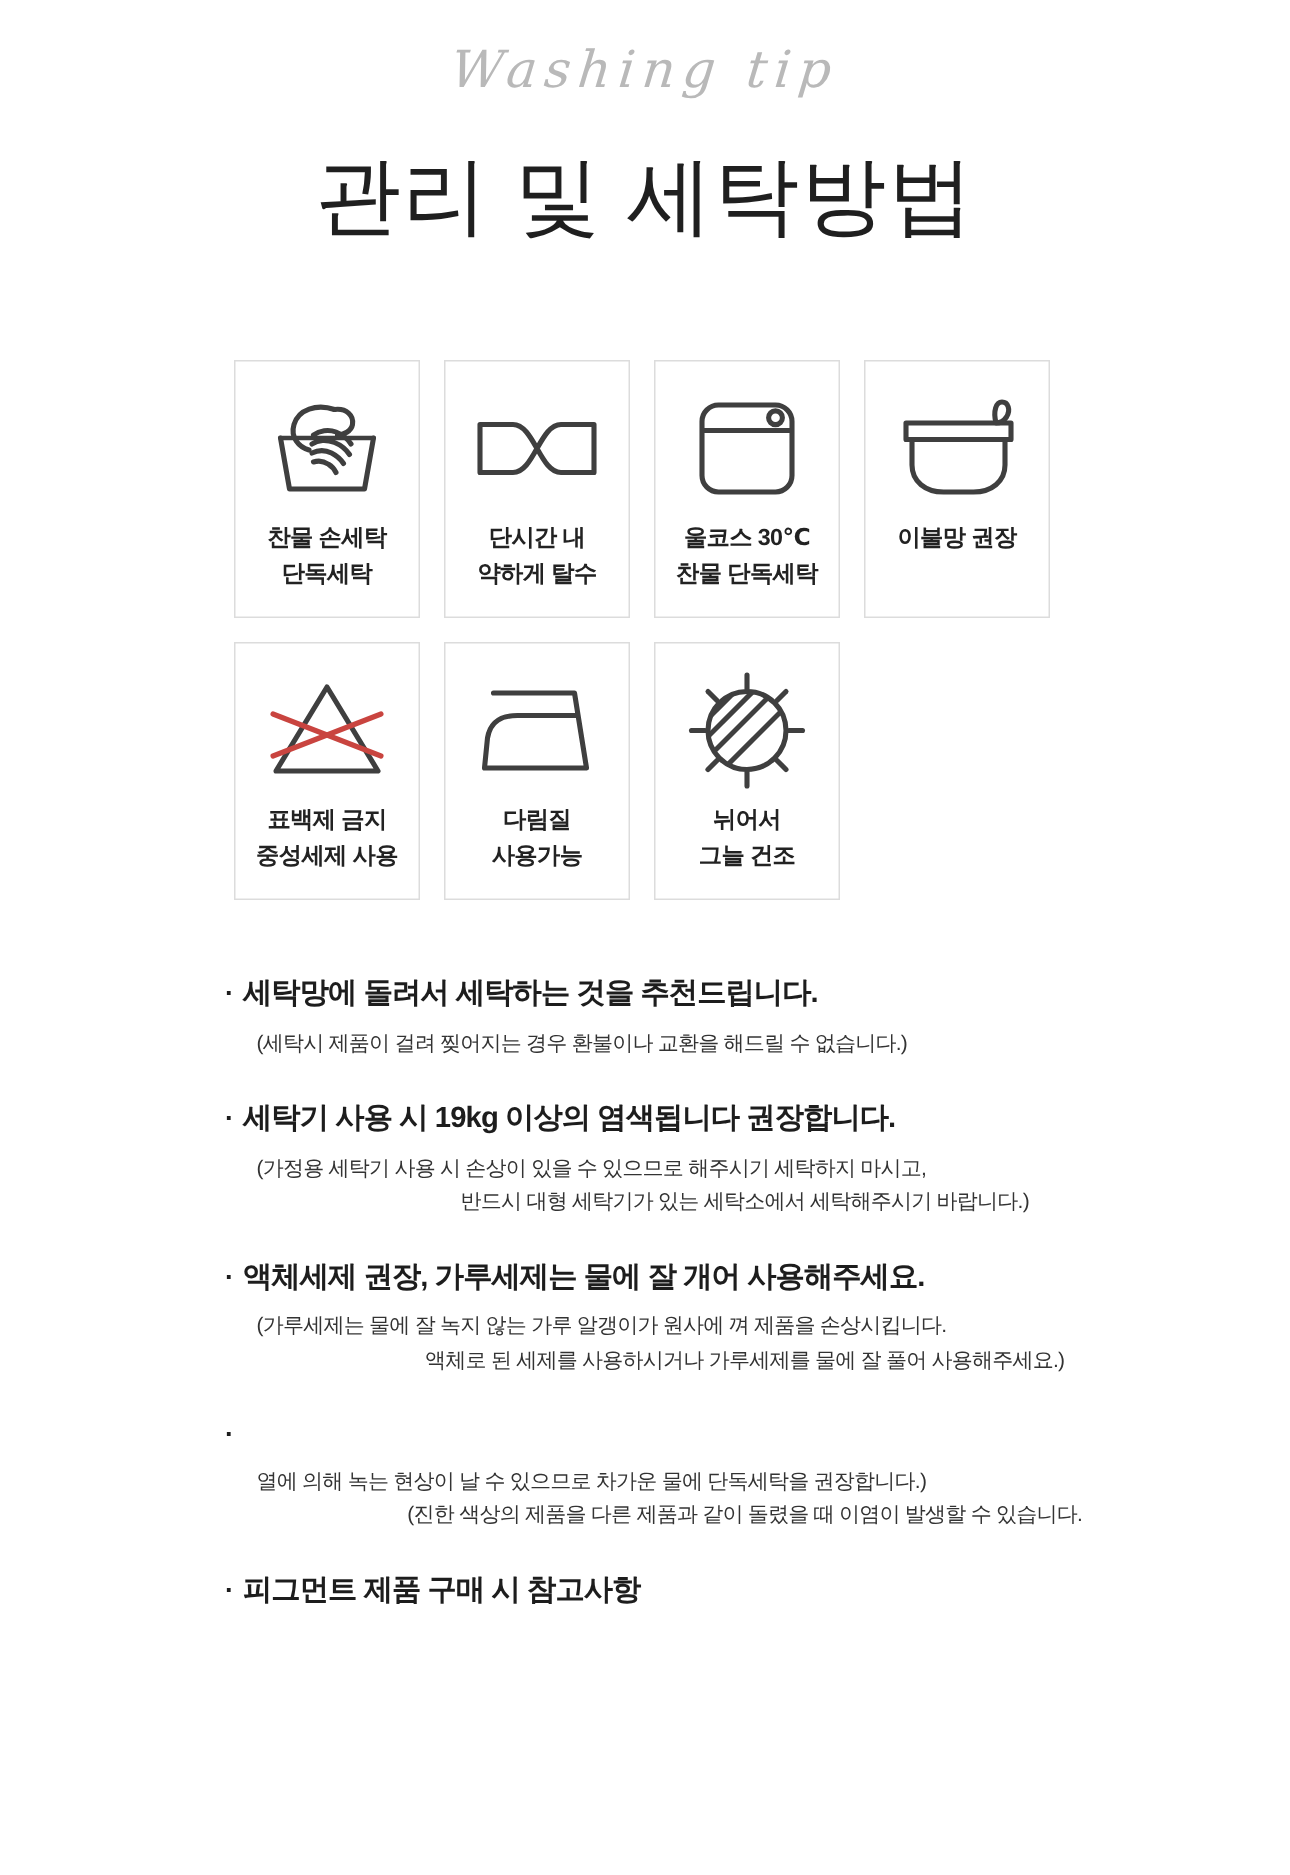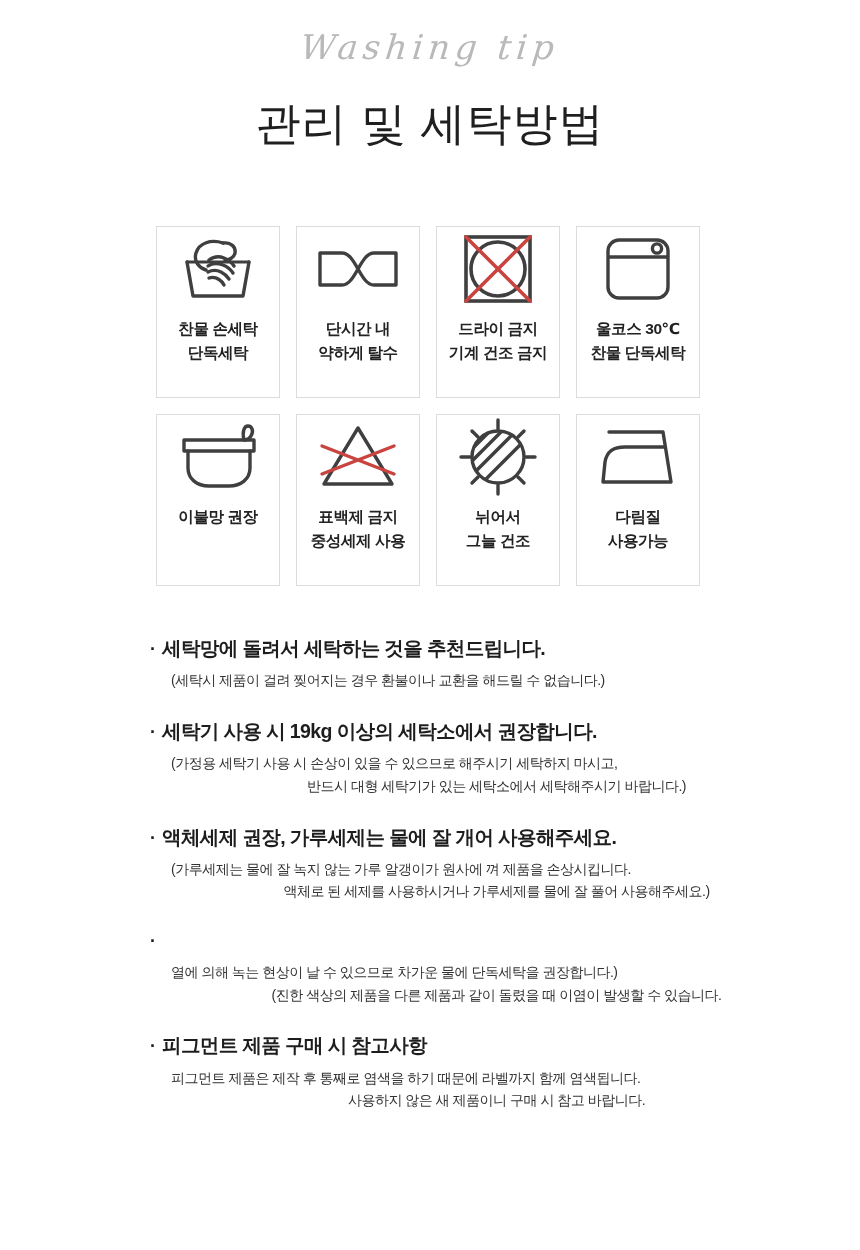--- a/index.html
+++ b/index.html
@@ -29,21 +29,21 @@
     font-size: 34px;
     letter-spacing: 5px;
     color: #b9b9b9;
     font-weight: 400;
     line-height: 1;
     transform: skewX(-6deg);
   }
 
   .main-title {
     margin-top: 33px;
-    font-size: 45px;
+    font-size: 57px;
     font-weight: 500;
     letter-spacing: 1px;
     color: #1f1f1f;
     line-height: 1.2;
   }
 
   
   .icon-grid {
     width: 548px;
     margin: 75px auto 0 auto;
@@ -54,21 +54,21 @@
     row-gap: 16px;
   }
 
   .icon-card {
     border: 1px solid #dcdcdc;
     background: #fff;
     display: flex;
     flex-direction: column;
     align-items: center;
     justify-content: flex-start;
-    padding-top: 0;
+    padding-top: 16px;
   }
 
   .icon-art {
     height: 84px;
     width: 100%;
     display: flex;
     align-items: center;
     justify-content: center;
   }
 
@@ -163,36 +163,20 @@
           <path d="M4 6 L4 38 L26 38 C40 38 44 6 58 6 L80 6 L80 38 L58 38 C44 38 40 6 26 6 Z"></path>
         </g>
       </svg>
     </div>
     <div class="icon-caption">
       <span>단시간 내</span>
       <span>약하게 탈수</span>
     </div>
   </div>
 
-  <div class="icon-card">
-    <div class="icon-art">
-      <svg width="74" height="74" viewBox="0 0 74 74">
-        <rect x="5" y="5" width="64" height="64" fill="none" stroke="#3f3f3f" stroke-width="3.6"></rect>
-        <circle cx="37" cy="37" r="27" fill="none" stroke="#3f3f3f" stroke-width="3.6"></circle>
-        <g stroke="#c9443f" stroke-width="3.6" stroke-linecap="round">
-          <line x1="5" y1="5" x2="69" y2="69"></line>
-          <line x1="69" y1="5" x2="5" y2="69"></line>
-        </g>
-      </svg>
-    </div>
-    <div class="icon-caption">
-      <span>드라이 금지</span>
-      <span>기계 건조 금지</span>
-    </div>
-  </div>
 
   <div class="icon-card">
     <div class="icon-art">
       <svg width="70" height="70" viewBox="0 0 70 70">
         <g fill="none" stroke="#3f3f3f" stroke-width="3.4" stroke-linejoin="round">
           <rect x="5" y="6" width="60" height="58" rx="11"></rect>
           <line x1="5" y1="23" x2="65" y2="23"></line>
           <circle cx="54" cy="14.5" r="4.6"></circle>
         </g>
       </svg>
@@ -225,20 +209,34 @@
         <path d="M40 6 L74 62 L6 62 Z" fill="none" stroke="#3f3f3f" stroke-width="3.4" stroke-linejoin="round"></path>
         <g stroke="#c9443f" stroke-width="3.4" stroke-linecap="round">
           <line x1="4" y1="24" x2="76" y2="52"></line>
           <line x1="76" y1="24" x2="4" y2="52"></line>
         </g>
       </svg>
     </div>
     <div class="icon-caption">
       <span>표백제 금지</span>
       <span>중성세제 사용</span>
+    </div>
+  </div>
+
+  <div class="icon-card">
+    <div class="icon-art">
+      <svg width="82" height="62" viewBox="0 0 82 62">
+        <g fill="none" stroke="#3f3f3f" stroke-width="3.4" stroke-linejoin="round" stroke-linecap="round">
+          <path d="M12 6 L66 6 L74 56 L6 56 L8 36 C10 24 18 21 28 21 L68 21"></path>
+        </g>
+      </svg>
+    </div>
+    <div class="icon-caption">
+      <span>다림질</span>
+      <span>사용가능</span>
     </div>
   </div>
 
   <div class="icon-card">
     <div class="icon-art">
       <svg width="80" height="80" viewBox="0 0 80 80">
         <defs>
           <clipPath id="sunClip">
               <circle cx="40" cy="40" r="26"></circle>
             </clipPath>
@@ -262,53 +260,39 @@
           <line x1="20" y1="60" x2="14" y2="66"></line>
         </g>
       </svg>
     </div>
     <div class="icon-caption">
       <span>뉘어서</span>
       <span>그늘 건조</span>
     </div>
   </div>
 
-  <div class="icon-card">
-    <div class="icon-art">
-      <svg width="82" height="62" viewBox="0 0 82 62">
-        <g fill="none" stroke="#3f3f3f" stroke-width="3.4" stroke-linejoin="round" stroke-linecap="round">
-          <path d="M12 6 L66 6 L74 56 L6 56 L8 36 C10 24 18 21 28 21 L68 21"></path>
-        </g>
-      </svg>
-    </div>
-    <div class="icon-caption">
-      <span>다림질</span>
-      <span>사용가능</span>
-    </div>
-  </div>
-
 </div>
 
 <div class="notes">
 
   <div class="note-block">
     <div class="note-head">
       <span class="note-bullet">·</span>
       <span>세탁망에 돌려서 세탁하는 것을 추천드립니다.</span>
     </div>
     <div class="note-body">
       <span>(세탁시 제품이 걸려 찢어지는 경우 환불이나 교환을 해드릴 수 없습니다.)</span>
       <span></span>
     </div>
   </div>
 
   <div class="note-block">
     <div class="note-head">
       <span class="note-bullet">·</span>
-      <span>세탁기 사용 시 19kg 이상의 세탁소에서 권장합니다.</span>
+      <span>세탁기 사용 시 19kg 이상의 염색됩니다 권장합니다.</span>
     </div>
     <div class="note-body">
       <span>(가정용 세탁기 사용 시 손상이 있을 수 있으므로 해주시기 세탁하지 마시고,</span>
       <span>반드시 대형 세탁기가 있는 세탁소에서 세탁해주시기 바랍니다.)</span>
     </div>
   </div>
 
   <div class="note-block">
     <div class="note-head">
       <span class="note-bullet">·</span>
@@ -328,19 +312,15 @@
       <span>열에 의해 녹는 현상이 날 수 있으므로 차가운 물에 단독세탁을 권장합니다.)</span>
       <span>(진한 색상의 제품을 다른 제품과 같이 돌렸을 때 이염이 발생할 수 있습니다.</span>
     </div>
   </div>
 
   <div class="note-block">
     <div class="note-head">
       <span class="note-bullet">·</span>
       <span>피그먼트 제품 구매 시 참고사항</span>
     </div>
-    <div class="note-body">
-      <span>피그먼트 제품은 제작 후 통째로 염색을 하기 때문에 라벨까지 함께 염색됩니다.</span>
-      <span>사용하지 않은 새 제품이니 구매 시 참고 바랍니다.</span>
-    </div>
   </div>
 
 </div>
 
 </body></html>

